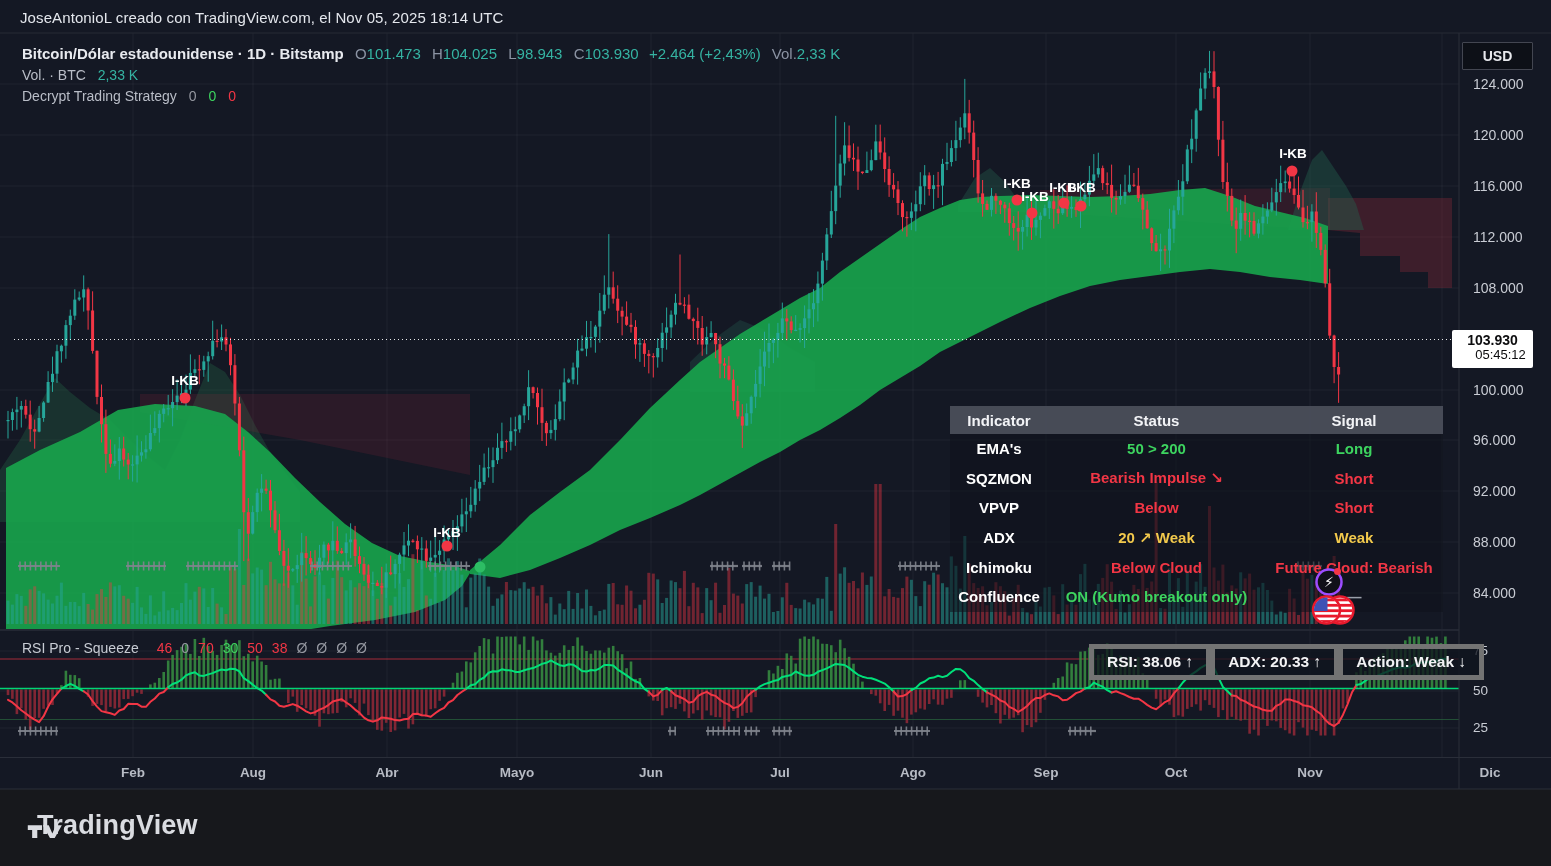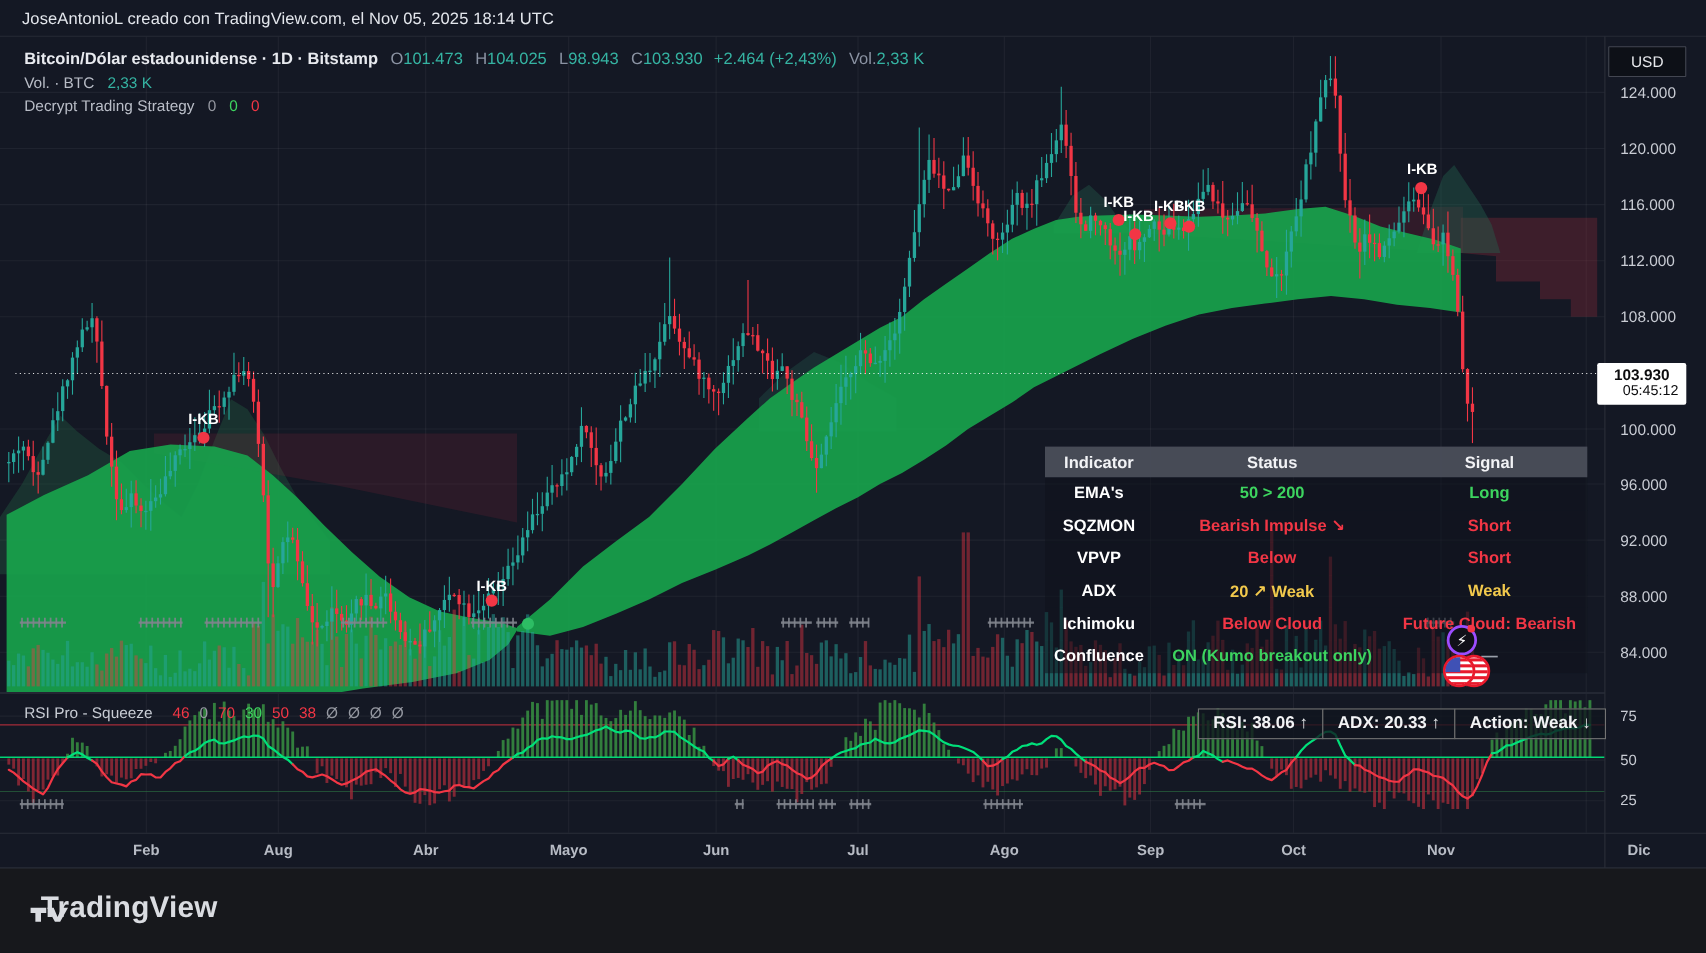--- a/index.html
+++ b/index.html
@@ -31,27 +31,27 @@
   
   #sigtable{left:950px;top:406px;width:493px;z-index:22;font-size:15px;}
   .trow{display:flex;height:29.6px;align-items:center;background:rgba(15,19,28,.55);}
   .thead{height:28px;background:rgba(74,78,90,.95);font-weight:700;color:#f2f3f6;}
   .c1{width:98px;text-align:center;font-weight:700;color:#fff;}
   .c2{width:217px;text-align:center;font-weight:700;}
   .c3{width:178px;text-align:center;font-weight:700;white-space:nowrap;}
   .thead .c1,.thead .c2,.thead .c3{color:#f2f3f6;}
   
   #badges{left:1090px;top:644px;display:flex;z-index:22;}
-  .badge{height:26px;line-height:26px;padding:0 13px;border:1px solid #737373;margin-left:-1px;
+  .badge{height:26px;line-height:26px;padding:0 13px;border:5px solid #737373;margin-left:-1px;
          background:rgba(16,20,30,.78);color:#f2f3f5;font-size:15.5px;font-weight:700;white-space:nowrap;}
   
   .pricetick{position:absolute;left:1473px;width:70px;font-size:14px;color:#c9ccd4;z-index:21;}
   .rsitick{position:absolute;left:1473px;width:40px;font-size:13.5px;color:#c9ccd4;z-index:21;}
   #usd-btn{position:absolute;left:1462px;top:42px;width:69px;height:26px;background:#0d1017;
-           border:1px solid #434651;border-radius:1px;color:#e8e9ed;font-size:14px;font-weight:400;
+           border:1px solid #434651;border-radius:1px;color:#e8e9ed;font-size:14px;font-weight:700;
            text-align:center;line-height:26px;z-index:21;}
   #price-label{position:absolute;left:1452px;top:330px;width:81px;height:38px;background:#fff;border-radius:2px;
                color:#0c0c0e;text-align:center;z-index:23;}
   #price-label .p1{font-size:14px;font-weight:700;margin-top:2px;}
   #price-label .p2{font-size:13px;margin-top:-1px;margin-left:16px;}
   .month{position:absolute;top:765px;font-size:13.5px;font-weight:600;color:#b7bbc4;transform:translateX(-50%);z-index:21;}
   
   #tvlogo{left:27px;top:810px;display:flex;align-items:center;z-index:21;}
   #tvlogo .word{color:#dadce1;font-size:27px;font-weight:700;margin-left:10px;letter-spacing:.2px;}
 </style>

